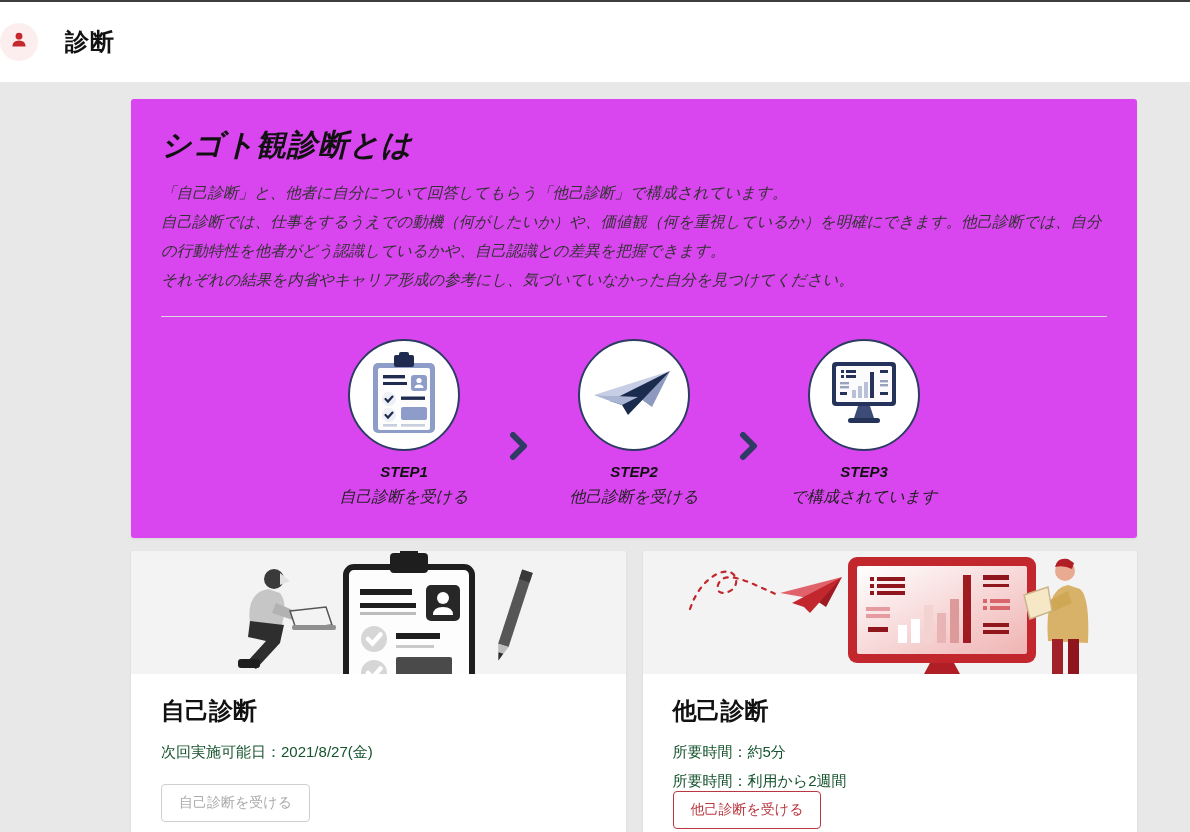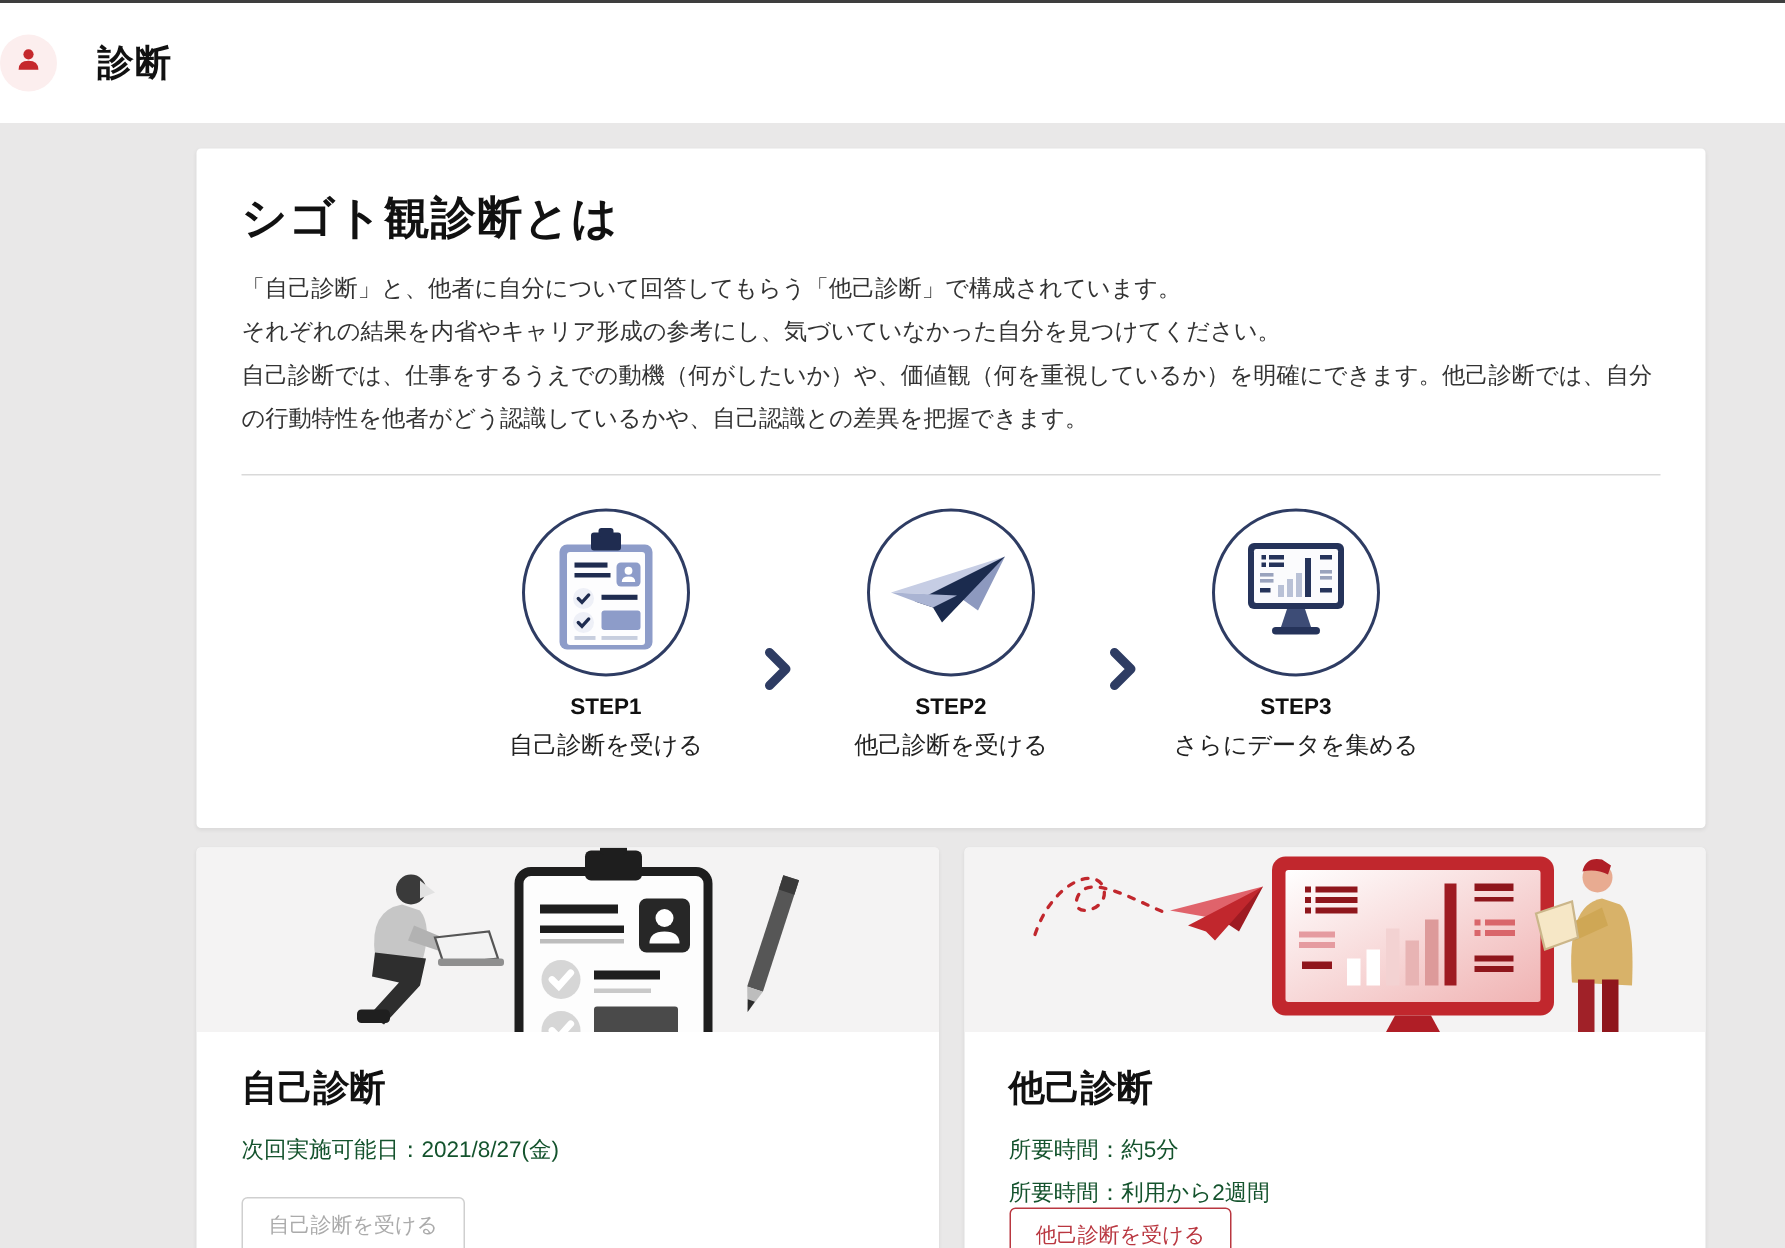--- a/index.html
+++ b/index.html
@@ -11,22 +11,22 @@
   .top-line { height:2px; background:#3e3e3e; }
   
   .header { height:80px; background:#fff; display:flex; align-items:center; }
   .avatar-circle { width:38px; height:38px; border-radius:50%; background:#fceeee;
     display:flex; align-items:center; justify-content:center; flex:0 0 auto; }
   .header-title { margin-left:27px; font-size:24px; font-weight:bold; letter-spacing:1px; color:#111; }
 
   .content { margin:17px 53px 0 131px; }
 
   
-  .intro-card { background:#ffffff; border-radius:3px; box-shadow:0 1px 3px rgba(0,0,0,.07);
-    padding:26px 30px 44px; }
+  .intro-card { background:#d946ef; border-radius:3px; box-shadow:0 1px 3px rgba(0,0,0,.07);
+    padding:26px 30px 30px;font-style:italic; }
   .intro-title { font-size:30px; font-weight:bold; color:#111; letter-spacing:1px; }
   .intro-text { margin-top:12px; font-size:15.5px; line-height:29px; color:#333; }
   .intro-text p { margin:0; }
   .divider { border:none; border-top:1px solid #d9d9d9; margin:22px 0 0; }
 
   
   .steps { display:flex; justify-content:center; align-items:center; margin-top:22px; }
   .step { width:196px; text-align:center; }
   .step-circle { width:112px; height:112px; margin:0 auto; border:2px solid #2e3c63;
     border-radius:50%; background:#fff; display:flex; align-items:center; justify-content:center; }
@@ -66,22 +66,22 @@
   </div>
   <h1 class="header-title">診断</h1>
 </header>
 
 <main class="content">
 
   <section class="intro-card">
     <h2 class="intro-title">シゴト観診断とは</h2>
     <div class="intro-text">
       <p>「自己診断」と、他者に自分について回答してもらう「他己診断」で構成されています。</p>
+      <p>自己診断では、仕事をするうえでの動機（何がしたいか）や、価値観（何を重視しているか）を明確にできます。他己診断では、自分の行動特性を他者がどう認識しているかや、自己認識との差異を把握できます。</p>
       <p>それぞれの結果を内省やキャリア形成の参考にし、気づいていなかった自分を見つけてください。</p>
-      <p>自己診断では、仕事をするうえでの動機（何がしたいか）や、価値観（何を重視しているか）を明確にできます。他己診断では、自分の行動特性を他者がどう認識しているかや、自己認識との差異を把握できます。</p>
     </div>
     <hr class="divider">
 
     <div class="steps">
 
       <div class="step">
         <div class="step-circle">
           <span>
             <svg width="78" height="84" viewBox="0 0 78 84">
               <rect x="8" y="12" width="62" height="70" rx="5" fill="#8d9cc9"></rect>
@@ -155,21 +155,21 @@
               <rect x="56" y="14" width="8" height="3" fill="#25335a"></rect>
               <rect x="56" y="24" width="8" height="2.4" fill="#9aa3bd"></rect>
               <rect x="56" y="28" width="8" height="2.4" fill="#9aa3bd"></rect>
               <rect x="56" y="36" width="8" height="3" fill="#25335a"></rect>
               <polygon points="34,50 46,50 50,62 30,62" fill="#3d4c76"></polygon>
               <rect x="24" y="62" width="32" height="5" rx="2.5" fill="#25335a"></rect>
             </svg>
           </span>
         </div>
         <div class="step-name">STEP3</div>
-        <div class="step-label">さらにデータを集める</div>
+        <div class="step-label">で構成されています</div>
       </div>
 
     </div>
   </section>
 
   <div class="cards-row">
 
     <section class="bottom-card">
       <div class="card-illustration">
         <svg width="420" height="123" viewBox="0 0 420 123">

